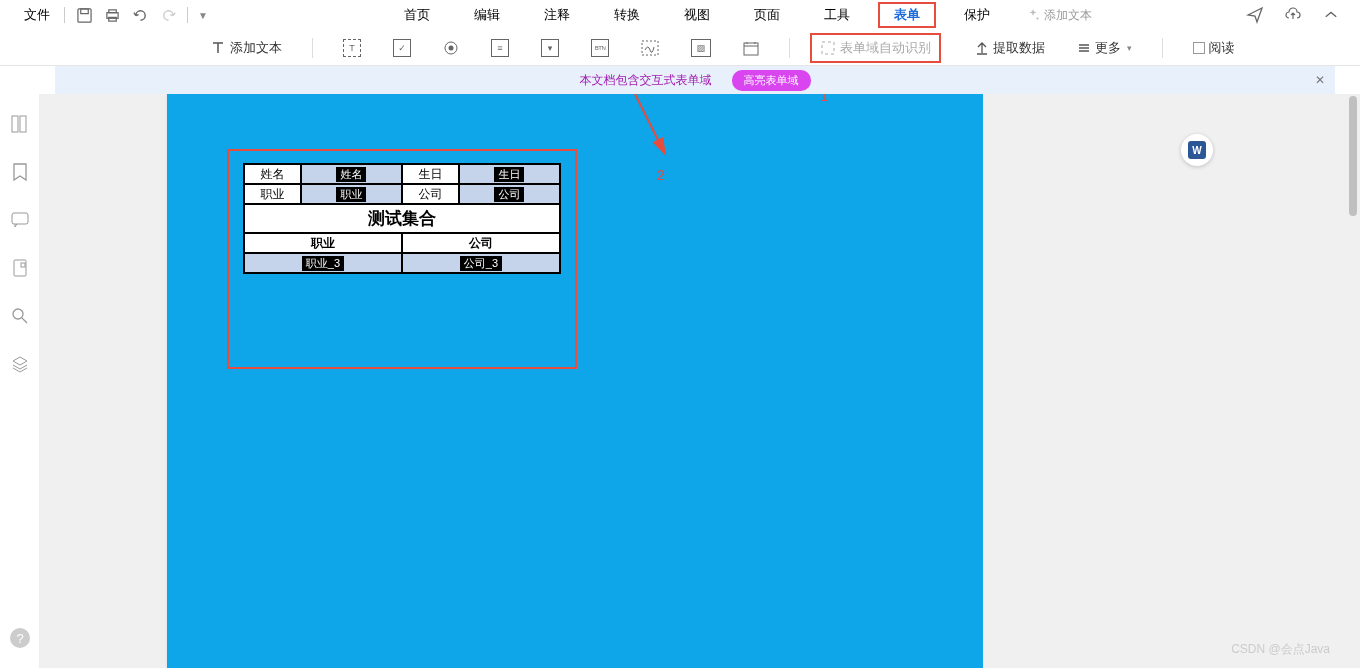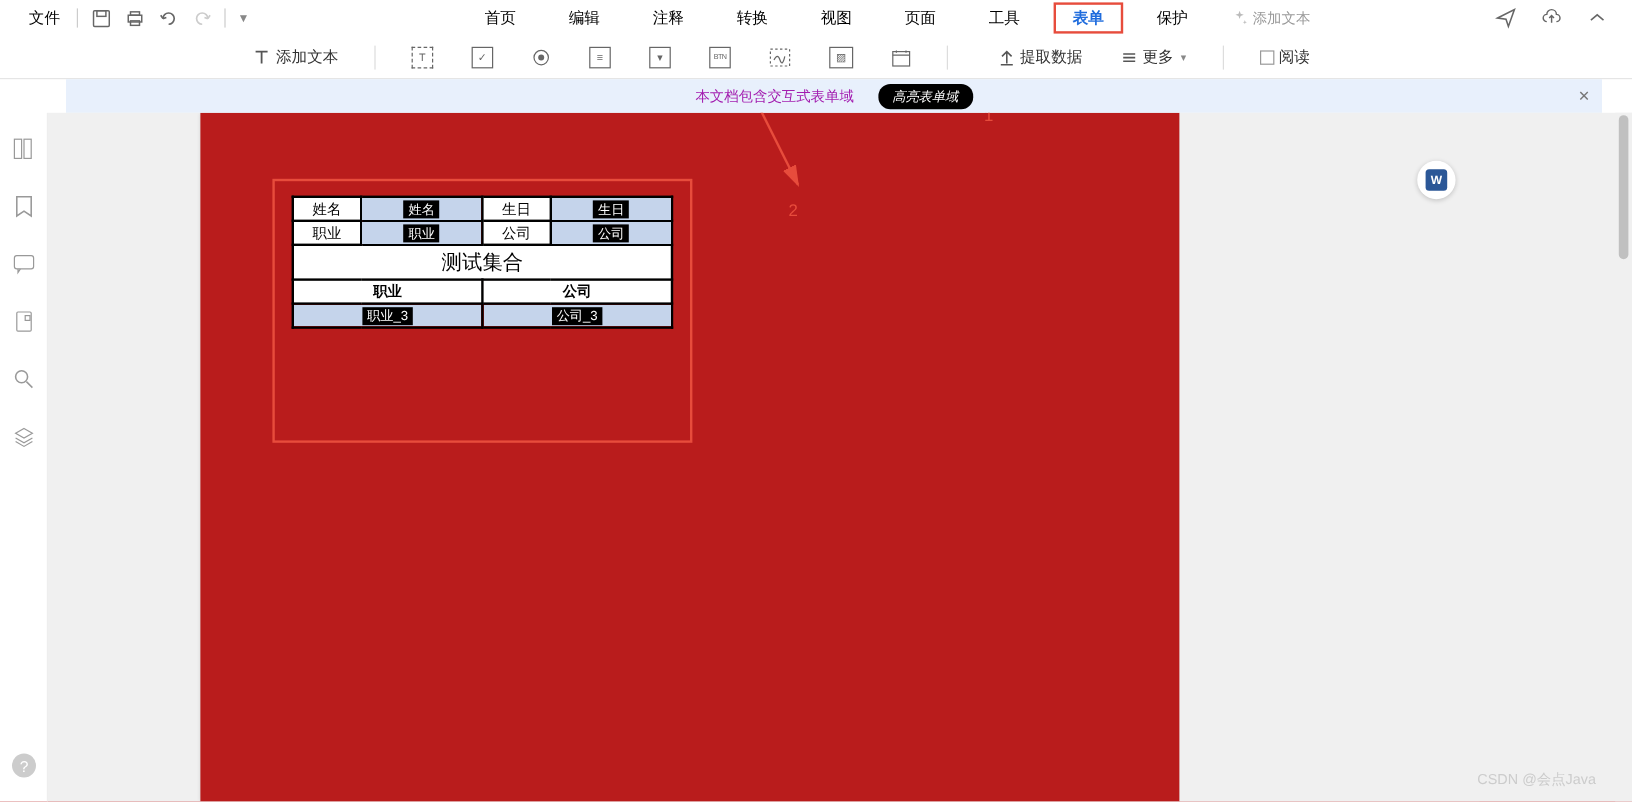--- a/index.html
+++ b/index.html
@@ -26,31 +26,31 @@
     .tool-group { display: flex; align-items: center; gap: 12px; justify-content: center; }
     .tool-item { display: flex; align-items: center; gap: 4px; padding: 4px 10px; cursor: pointer; color: #333; }
     .tool-icon { width: 18px; height: 18px; display: flex; align-items: center; justify-content: center; border: 1px solid #666; font-size: 9px; color: #666; }
     .tool-sep { width: 1px; height: 20px; background: #ddd; margin: 0 8px; }
     
     .auto-field { border: 2px solid #e74c3c; padding: 4px 8px; display: flex; align-items: center; gap: 4px; color: #aaa; }
     
     
     .notif-bar { height: 28px; background: #e8f0fc; display: flex; align-items: center; justify-content: center; position: relative; font-size: 12px; gap: 20px; margin-left: 55px; margin-right: 25px; }
     .notif-text { color: #a21caf; }
-    .notif-btn { background: #000000; color: #fff; padding: 3px 12px; border-radius: 10px; cursor: pointer; font-size: 11px; font-style: italic; }
+    .notif-btn { background: #d946ef; color: #fff; padding: 3px 12px; border-radius: 10px; cursor: pointer; font-size: 11px; }
     .notif-close { position: absolute; right: 10px; cursor: pointer; color: #777; }
     
     
     .workspace { display: flex; height: calc(100% - 94px); }
     .left-sidebar { width: 40px; background: #fff; border-right: 1px solid #eee; display: flex; flex-direction: column; align-items: center; padding-top: 20px; gap: 28px; }
     .side-icon { width: 20px; height: 20px; cursor: pointer; color: #888; display: flex; align-items: center; justify-content: center; }
     .side-expand-indicator { position: absolute; left: 40px; top: 370px; width: 10px; height: 20px; font-size: 10px; color: #999; cursor: pointer; }
     
     .canvas-area { flex: 1; background: #f0f0f0; display: flex; justify-content: center; padding-top: 0; position: relative; overflow: hidden; }
-    .page { width: 816px; background: #b91c1c; height: 100%; position: relative; box-shadow: 0 0 3px rgba(0,0,0,0.1); }
+    .page { width: 816px; background: #0ea5e9; height: 100%; position: relative; box-shadow: 0 0 3px rgba(0,0,0,0.1); }
     
     
     .form-highlight { position: absolute; top: 55px; left: 60px; width: 350px; height: 220px; border: 2px solid #e74c3c; padding: 12px 14px; }
     
     .form-table { border-collapse: collapse; width: 100%; }
     .form-table td { border: 2px solid #000; padding: 0; text-align: center; font-size: 12px; height: 20px; vertical-align: middle; }
     .label-cell { background: #fff; padding: 0 4px; white-space: nowrap; }
     .field-cell { background: #c5d4eb; position: relative; padding: 1px; }
     .field-name { display: inline-block; background: #000; color: #fff; padding: 0 4px; font-size: 11px; }
     .header-row td { font-weight: bold; background: #fff; font-size: 12px; }
@@ -184,20 +184,26 @@
     <span class="tool-item">
         <span class="tool-icon" style="width:20px">▨</span>
       </span>
     <span class="tool-item">
         <svg width="16" height="16">
           <rect x="1" y="3" width="14" height="12" fill="none" stroke="#666"></rect>
           <path d="M1 6 h14 M4 2 v2 M12 2 v2" stroke="#666"></path>
         </svg>
       </span>
     <span class="tool-sep"></span>
+    <span class="auto-field">
+      <svg width="16" height="16">
+          <rect x="2" y="2" width="12" height="12" fill="none" stroke="#aaa" stroke-dasharray="3"></rect>
+        </svg>
+      <span>表单域自动识别</span>
+    </span>
     <span class="tool-item" style="margin-left:12px">
       <svg width="14" height="14">
           <path d="M7 12 V2 M3 6 l4-4 4 4 M2 13 h10" fill="none" stroke="#555" stroke-width="1.3"></path>
         </svg>
       <span>提取数据</span>
     </span>
     <span class="tool-item">
       <svg width="14" height="14">
           <path d="M2 4 h10 M2 7 h10 M2 10 h10" stroke="#555" stroke-width="1.3"></path>
         </svg>
@@ -268,21 +274,21 @@
             <td class="label-cell" style="width:18%"><span>生日</span></td>
             <td class="field-cell" style="width:32%"><span class="field-name">生日</span></td>
           </tr>
           <tr>
             <td class="label-cell"><span>职业</span></td>
             <td class="field-cell"><span class="field-name">职业</span></td>
             <td class="label-cell"><span>公司</span></td>
             <td class="field-cell"><span class="field-name">公司</span></td>
           </tr>
           <tr class="header-row">
-            <td colspan="4" style="font-size:17px;font-weight:normal;padding:2px">测试集合</td>
+            <td colspan="4" style="font-size:17px;font-weight:bold;padding:2px">测试集合</td>
           </tr>
           <tr class="header-row">
             <td colspan="2">职业</td>
             <td colspan="2">公司</td>
           </tr>
           <tr>
             <td class="field-cell" colspan="2"><span class="field-name">职业_3</span></td>
             <td class="field-cell" colspan="2"><span class="field-name">公司_3</span></td>
           </tr>
         </tbody>

